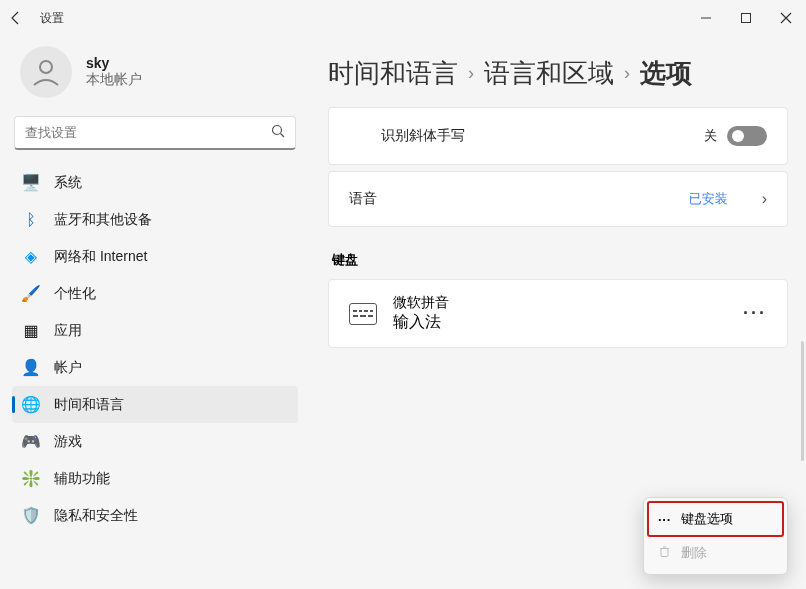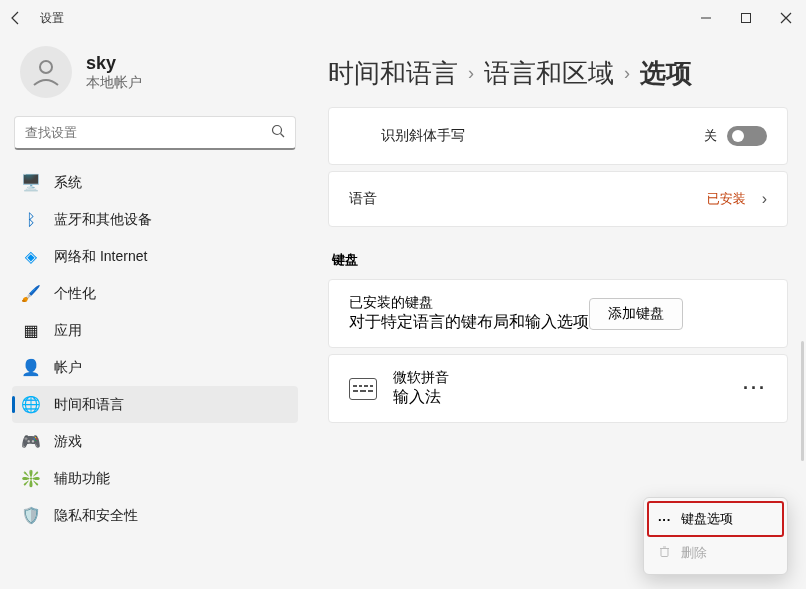--- a/index.html
+++ b/index.html
@@ -6,21 +6,21 @@
 body { width:806px; height:589px; background:#f5f5f5; overflow:hidden; position:relative; }
 .titlebar { display:flex; align-items:center; height:36px; padding:0 0; }
 .tb-back { width:32px; height:32px; display:flex; align-items:center; justify-content:center; cursor:pointer; }
 .tb-title { margin-left:8px; font-size:12px; color:#333; }
 .tb-spacer { flex:1; }
 .tb-btn { width:40px; height:32px; display:flex; align-items:center; justify-content:center; cursor:pointer; }
 .container { display:flex; height:calc(100% - 36px); }
 .sidebar { width:310px; padding:6px 12px 0 12px; overflow-y:auto; }
 .user { display:flex; align-items:center; gap:14px; padding:4px 4px 18px 8px; }
 .avatar { width:52px; height:52px; border-radius:50%; background:#e6e6e6; display:flex; align-items:center; justify-content:center; }
-.user-name { font-size:18px; font-weight:600; color:#222; }
+.user-name { font-size:14px; font-weight:600; color:#222; }
 .user-sub { font-size:14px; color:#666; }
 .search { display:flex; align-items:center; height:34px; background:#fff; border:1px solid #ddd; border-bottom:2px solid #888; border-radius:4px; padding:0 10px; margin:0 2px 14px 2px; }
 .search input { border:none; outline:none; flex:1; font-size:13px; background:transparent; }
 .nav-item { display:flex; align-items:center; height:37px; border-radius:4px; padding:0 10px; cursor:pointer; font-size:14px; color:#222; position:relative; gap:14px; }
 .nav-item.active { background:#eaeaea; }
 .nav-item.active::before { content:""; position:absolute; left:0; top:10px; bottom:10px; width:3px; background:#0067c0; border-radius:2px; }
 .nav-item .ico { width:18px; height:18px; display:flex; align-items:center; justify-content:center; font-size:16px; }
 .main { flex:1; padding:20px 18px 0 18px; overflow:hidden; position:relative; }
 .breadcrumb { font-size:26px; color:#333; display:flex; gap:10px; align-items:center; flex-wrap:wrap; margin-bottom:16px; }
 .breadcrumb .sep { color:#888; font-size:18px; }
@@ -154,34 +154,26 @@
       <span class="label">识别斜体手写</span>
       <div style="display:flex;align-items:center">
         <span class="toggle-label">关</span>
         <div class="toggle"></div>
       </div>
     </div>
 
     <div class="card" style="padding-left:20px">
       <span class="label">语音</span>
       <div class="grow"></div>
-      <span style="font-size:13px;color:#c2410c;margin-right:16px">已安装</span>
+      <span style="font-size:13px;color:#3b82f6;margin-right:34px">已安装</span>
       <span class="chev">›</span>
     </div>
 
     <div class="section-label">键盘</div>
 
-    <div class="kbcard">
-      <div>
-        <div class="label" style="font-size:14px">已安装的键盘</div>
-        <div class="sub">对于特定语言的键布局和输入选项</div>
-      </div>
-      <div class="grow"></div>
-      <button class="btn">添加键盘</button>
-    </div>
 
     <div class="kbcard">
       <div class="kbd-icon">
         <div class="r">
             <span></span>
             <span></span>
             <span></span>
             <span></span>
           </div>
         <div class="r">

